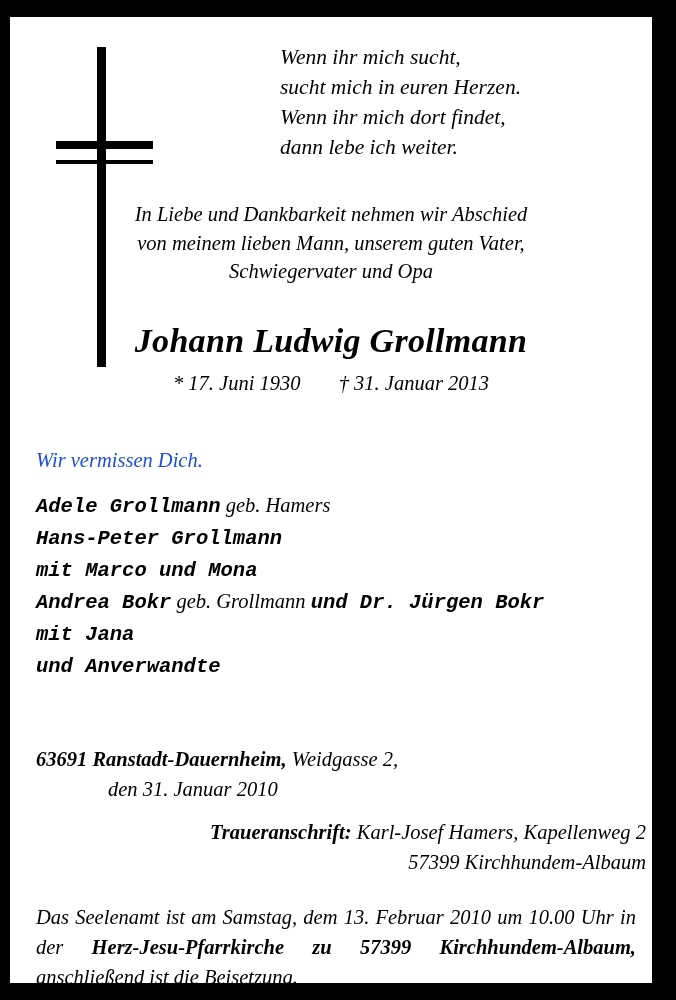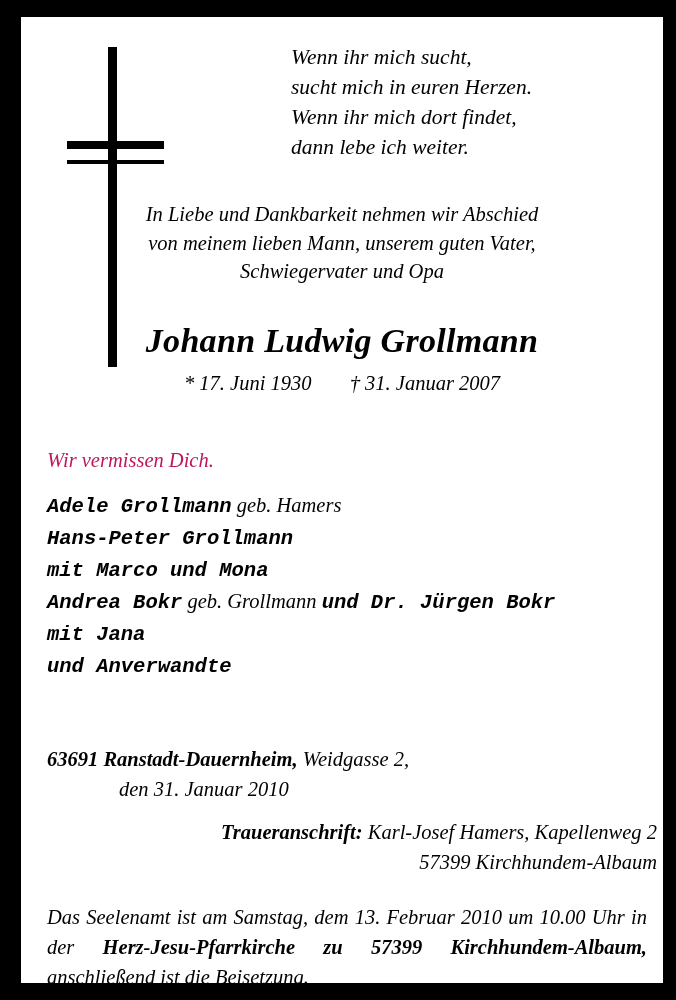--- a/index.html
+++ b/index.html
@@ -8,21 +8,21 @@
     background: #000;
   }
   body {
     width: 676px;
     height: 1000px;
     overflow: hidden;
     font-family: "Liberation Serif", serif;
   }
   .obituary {
     position: absolute;
-    left: 21px;
+    left: 10px;
     top: 17px;
     width: 642px;
     height: 966px;
     background: #ffffff;
     box-sizing: border-box;
     overflow: hidden;
   }
   
   .cross {
     position: absolute;
@@ -105,21 +105,21 @@
     color: #000;
   }
   .dates .gap { display: inline-block; width: 28px; }
 
   .missyou {
     position: absolute;
     left: 26px;
     top: 432px;
     font-style: italic;
     font-size: 20.5px;
-    color: #be185d;
+    color: #1d4ed8;
   }
 
   .family {
     position: absolute;
     left: 26px;
     top: 473px;
     width: 610px;
     font-size: 20.5px;
     line-height: 31px;
     color: #000;
@@ -193,21 +193,21 @@
     <div>Schwiegervater und Opa</div>
   </div>
 
   <div class="name">Johann Ludwig Grollmann</div>
 
   <div class="dates">
     <span>*</span>
     <span>17. Juni 1930</span>
     <span class="gap"></span>
     <span>†</span>
-    <span>31. Januar 2007</span>
+    <span>31. Januar 2013</span>
   </div>
 
   <div class="missyou">Wir vermissen Dich.</div>
 
   <div class="family">
     <div class="ln"><b>Adele Grollmann</b><span class="reg"> geb. Hamers</span></div>
     <div class="ln"><b>Hans-Peter Grollmann</b></div>
     <div class="ln"><b>mit Marco und Mona</b></div>
     <div class="ln"><b>Andrea Bokr</b><span class="reg"> geb. Grollmann </span><b>und Dr. Jürgen Bokr</b></div>
     <div class="ln"><b>mit Jana</b></div>

